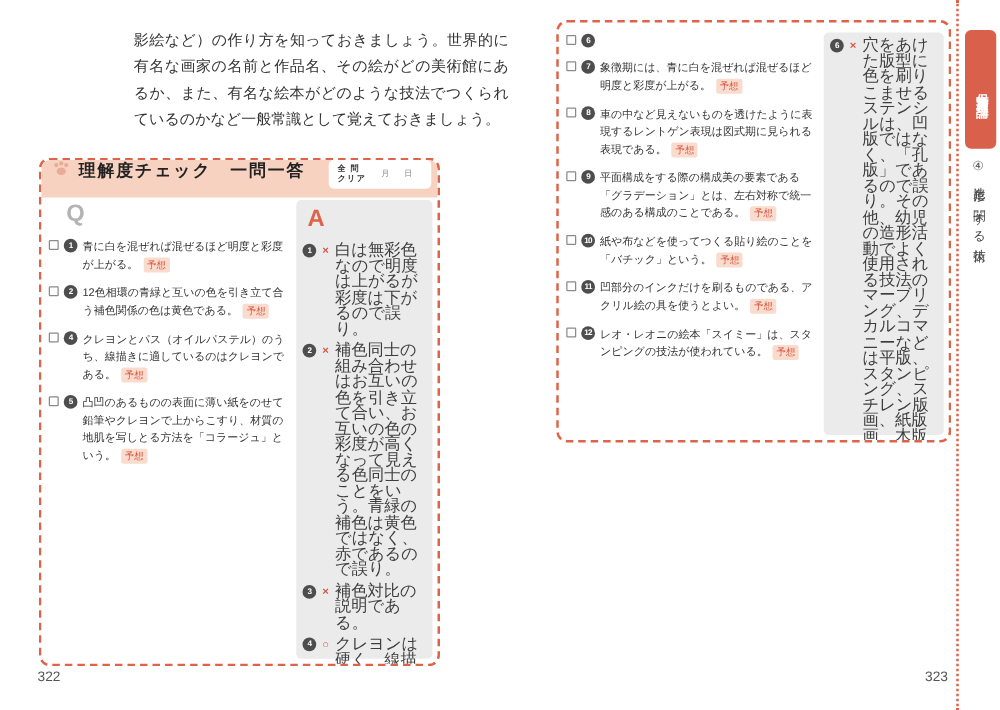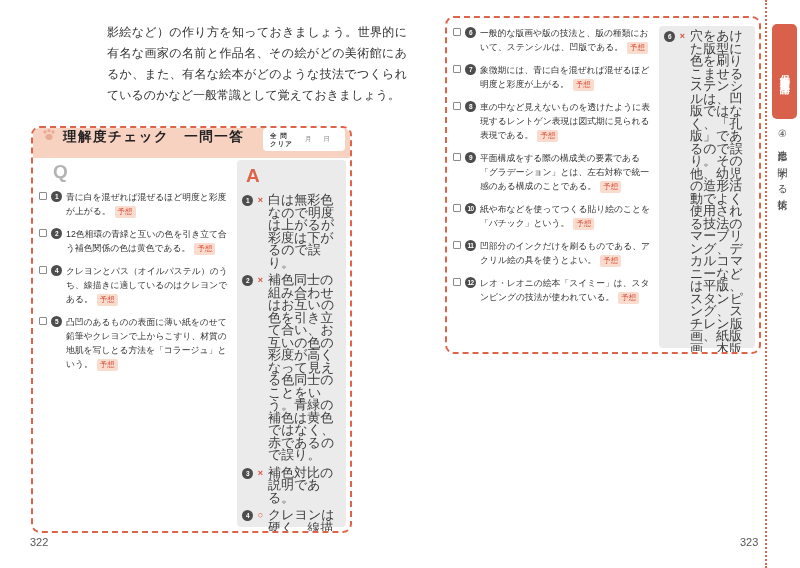--- a/index.html
+++ b/index.html
@@ -181,21 +181,20 @@
 </section>
 
 <section class="quiz-box right">
   <div class="quiz-body">
     <div class="q-col">
       <div>
 
           <div class="q-row">
             <span class="chk"></span>
             <span class="num">6</span>
-            <p class="qtext"><span>一般的な版画や版の技法と、版の種類において、ステンシルは、凹版である。</span><span class="tag">予想</span></p>
           </div>
 
           <div class="q-row">
             <span class="chk"></span>
             <span class="num">7</span>
             <p class="qtext"><span>象徴期には、青に白を混ぜれば混ぜるほど明度と彩度が上がる。</span><span class="tag">予想</span></p>
           </div>
 
           <div class="q-row">
             <span class="chk"></span>

